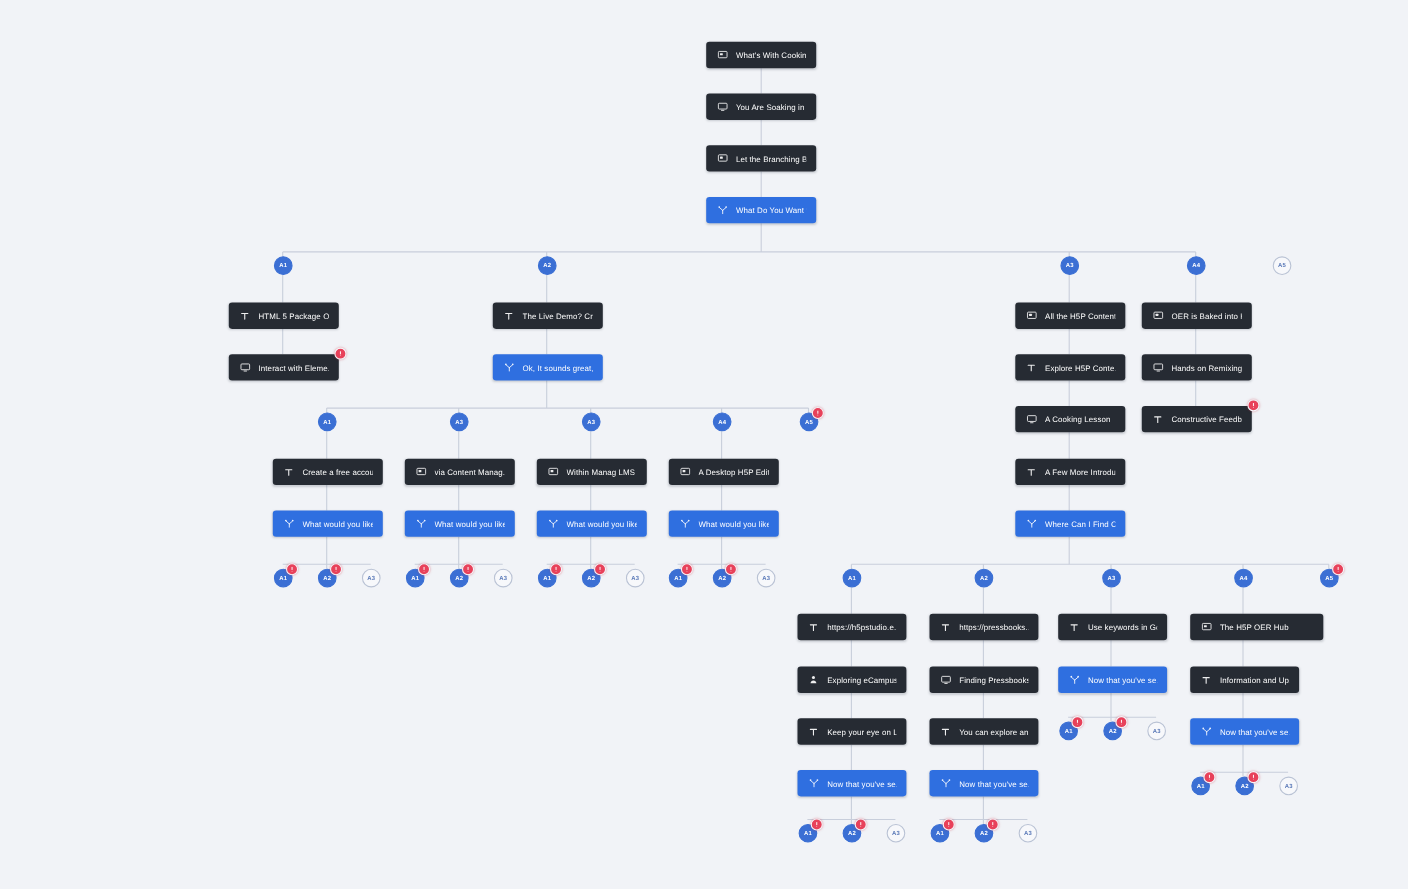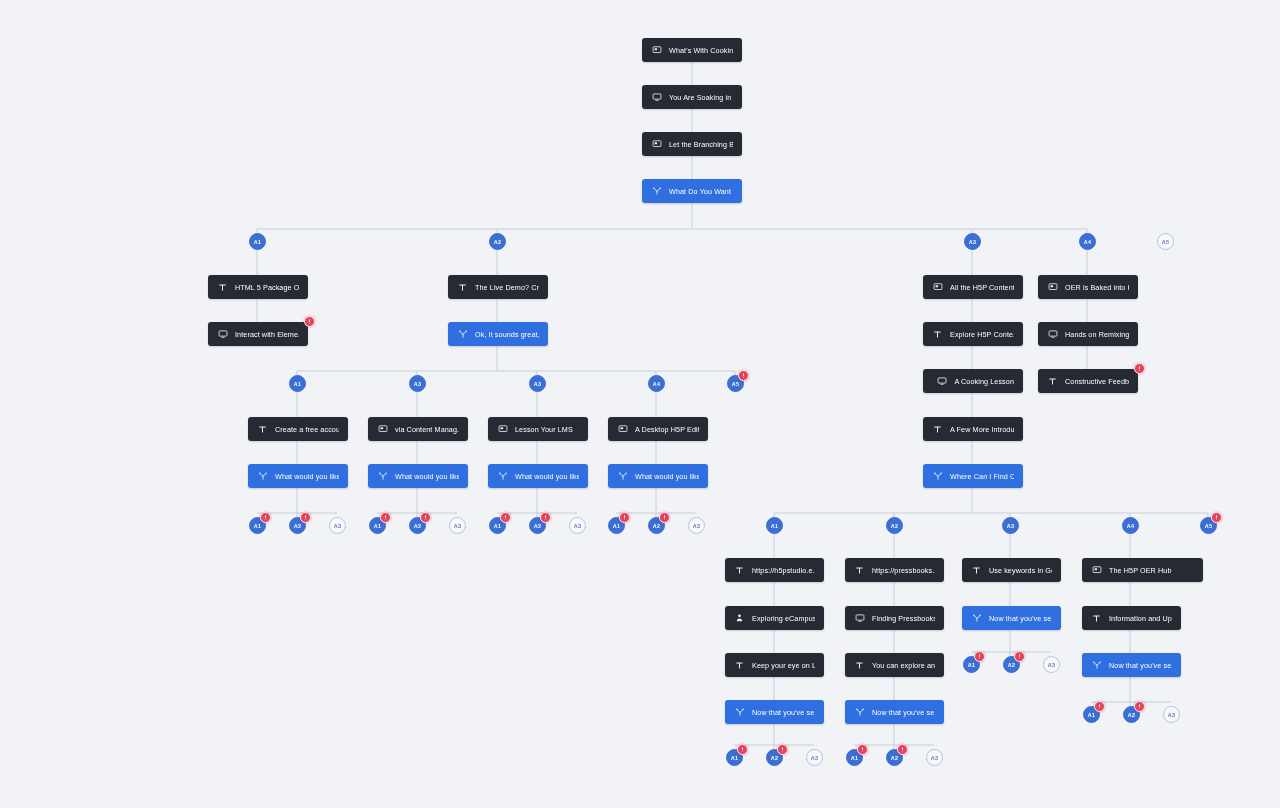--- a/index.html
+++ b/index.html
@@ -238,21 +238,21 @@
         <span class="lbl">All the H5P Content...</span>
       </div>
       <div class="node dark" style="left: 923px; top: 322px; width: 100px;">
         <span class="ico">
           <svg width="9" height="9" viewBox="0 0 16 16" fill="none" stroke="#fff" stroke-width="1.8" stroke-linecap="round">
             <path d="M3 3.6h10M8 3.6v9"></path>
           </svg>
         </span>
         <span class="lbl">Explore H5P Conte...</span>
       </div>
-      <div class="node dark" style="left: 923px; top: 369px; width: 100px; justify-content: flex-end;">
+      <div class="node dark" style="left: 923px; top: 369px; width: 100px;">
         <span class="ico">
           <svg width="10" height="10" viewBox="0 0 16 16" fill="none" stroke="#fff" stroke-width="1.3">
             <rect x="1.7" y="3" width="12.6" height="8.4" rx="1.3"></rect>
             <path d="M6.2 13.3h3.6" stroke-linecap="round"></path>
           </svg>
         </span>
         <span class="lbl">A Cooking Lesson</span>
       </div>
       <div class="node dark" style="left: 923px; top: 417px; width: 100px;">
         <span class="ico">
@@ -338,21 +338,21 @@
         </span>
         <span class="lbl">What would you like...</span>
       </div>
       <div class="node dark" style="left: 488px; top: 417px; width: 100px;">
         <span class="ico">
           <svg width="10" height="10" viewBox="0 0 16 16" fill="none" stroke="#fff" stroke-width="1.3">
             <rect x="1.7" y="2.8" width="12.6" height="9.2" rx="1.3"></rect>
             <rect x="4.1" y="5.3" width="4" height="3.2" rx=".5" fill="#fff" stroke="none"></rect>
           </svg>
         </span>
-        <span class="lbl">Lesson Your LMS</span>
+        <span class="lbl">Within Manag LMS</span>
       </div>
       <div class="node blue" style="left: 488px; top: 464px; width: 100px;">
         <span class="ico">
           <svg width="10" height="10" viewBox="0 0 16 16" fill="none" stroke="#fff" stroke-width="1.35" stroke-linecap="round">
             <path d="M8 13.2V8.4"></path>
             <path d="M8 8.4 3.4 4.4M8 8.4l4.6-4"></path>
             <circle cx="3" cy="3.5" r="1.25" fill="#fff" stroke="none"></circle>
             <circle cx="13" cy="3.5" r="1.25" fill="#fff" stroke="none"></circle>
           </svg>
         </span>

